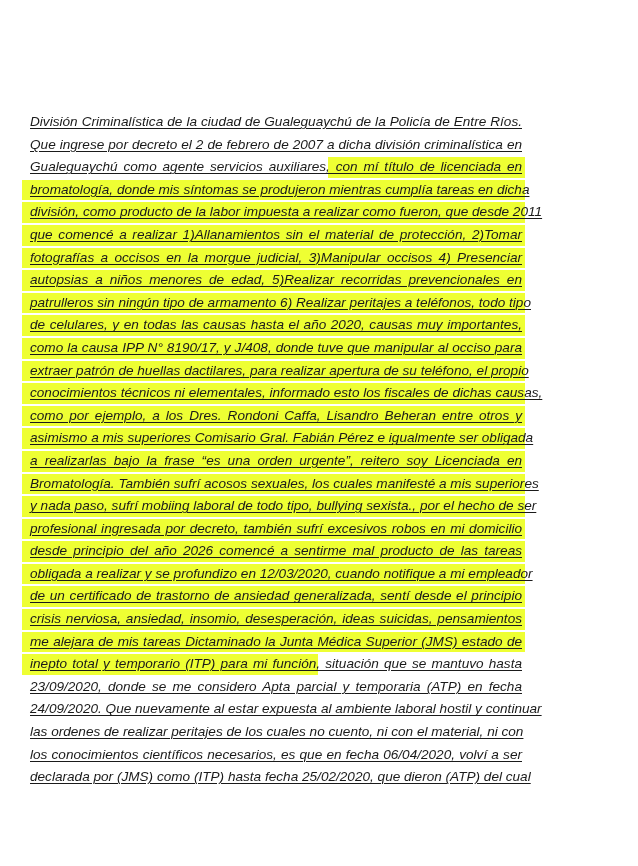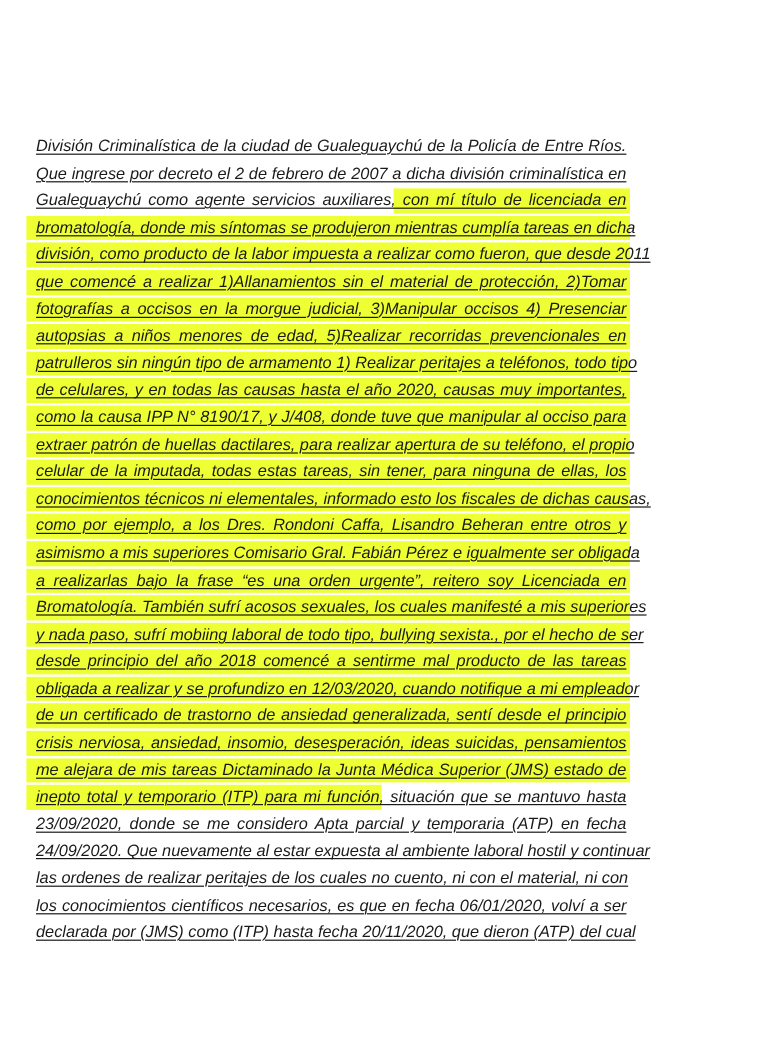--- a/index.html
+++ b/index.html
@@ -45,36 +45,36 @@
 <div class="page">
   <div class="para" id="para">
       <div class="line"><span class="seg">División Criminalística de la ciudad de Gualeguaychú  de la Policía de Entre Ríos.</span></div>
       <div class="line"><span class="seg">Que ingrese por decreto el 2 de febrero de 2007 a dicha división criminalística en</span></div>
       <div class="line partial-hl-end"><span class="seg">Gualeguaychú como agente servicios auxiliares, con mí título de licenciada en</span></div>
       <div class="line full-hl"><span class="seg">bromatología, donde mis síntomas se produjeron mientras cumplía tareas en dicha</span></div>
       <div class="line full-hl"><span class="seg">división, como producto de la labor impuesta a realizar como fueron, que desde 2011</span></div>
       <div class="line full-hl"><span class="seg">que comencé a realizar 1)Allanamientos sin el material de protección, 2)Tomar</span></div>
       <div class="line full-hl"><span class="seg">fotografías a occisos en la morgue judicial, 3)Manipular occisos 4) Presenciar</span></div>
       <div class="line full-hl"><span class="seg">autopsias a niños menores de edad, 5)Realizar recorridas prevencionales en</span></div>
-      <div class="line full-hl"><span class="seg">patrulleros sin ningún tipo de armamento 1) Realizar peritajes a teléfonos, todo tipo</span></div>
+      <div class="line full-hl"><span class="seg">patrulleros sin ningún tipo de armamento 6) Realizar peritajes a teléfonos, todo tipo</span></div>
       <div class="line full-hl"><span class="seg">de celulares, y en todas las causas hasta el año 2020, causas muy importantes,</span></div>
       <div class="line full-hl"><span class="seg">como la causa IPP N° 8190/17, y J/408, donde tuve que manipular al occiso para</span></div>
       <div class="line full-hl"><span class="seg">extraer patrón de huellas dactilares, para realizar apertura de su teléfono,  el propio</span></div>
-      <div class="line full-hl"><span class="seg">celular de la imputada, todas estas tareas, sin tener, para ninguna de ellas, los</span></div>
       <div class="line full-hl"><span class="seg">conocimientos técnicos ni elementales, informado esto los fiscales de dichas causas,</span></div>
       <div class="line full-hl"><span class="seg">como por ejemplo, a los Dres. Rondoni Caffa, Lisandro Beheran entre otros y</span></div>
       <div class="line full-hl"><span class="seg">asimismo a mis superiores Comisario Gral. Fabián Pérez e igualmente ser obligada</span></div>
       <div class="line full-hl"><span class="seg">a realizarlas bajo la frase “es una orden urgente”, reitero soy Licenciada en</span></div>
       <div class="line full-hl"><span class="seg">Bromatología. También sufrí acosos sexuales, los cuales manifesté a mis superiores</span></div>
       <div class="line full-hl"><span class="seg">y nada paso, sufrí mobiing laboral de todo tipo, bullying sexista., por el hecho de ser</span></div>
-      <div class="line full-hl"><span class="seg">desde principio del año 2018 comencé a sentirme mal producto de las tareas</span></div>
+      <div class="line full-hl"><span class="seg">profesional ingresada por decreto, también sufrí excesivos robos en mi domicilio</span></div>
+      <div class="line full-hl"><span class="seg">desde principio del año 2026 comencé a sentirme mal producto de las tareas</span></div>
       <div class="line full-hl"><span class="seg">obligada a realizar y se profundizo en 12/03/2020, cuando notifique a mi empleador</span></div>
       <div class="line full-hl"><span class="seg">de un certificado de trastorno de ansiedad generalizada, sentí desde el principio</span></div>
       <div class="line full-hl"><span class="seg">crisis nerviosa, ansiedad, insomio, desesperación, ideas suicidas, pensamientos</span></div>
       <div class="line full-hl"><span class="seg">me alejara de mis tareas Dictaminado la Junta Médica Superior (JMS) estado de</span></div>
       <div class="line partial-hl-start"><span class="seg">inepto total y temporario (ITP) para mi función, situación que se mantuvo hasta</span></div>
       <div class="line"><span class="seg">23/09/2020, donde se me considero Apta parcial y temporaria (ATP) en fecha</span></div>
       <div class="line"><span class="seg">24/09/2020. Que nuevamente al estar expuesta al ambiente laboral hostil y continuar</span></div>
       <div class="line"><span class="seg">las ordenes de realizar peritajes de los cuales no cuento, ni con el material, ni con</span></div>
-      <div class="line"><span class="seg">los conocimientos científicos necesarios, es que en fecha 06/01/2020, volví a ser</span></div>
-      <div class="line"><span class="seg">declarada  por (JMS) como (ITP) hasta fecha 20/11/2020, que dieron (ATP) del cual</span></div>
+      <div class="line"><span class="seg">los conocimientos científicos necesarios, es que en fecha 06/04/2020, volví a ser</span></div>
+      <div class="line"><span class="seg">declarada  por (JMS) como (ITP) hasta fecha 25/02/2020, que dieron (ATP) del cual</span></div>
     </div>
 </div>
 
 </body></html>

